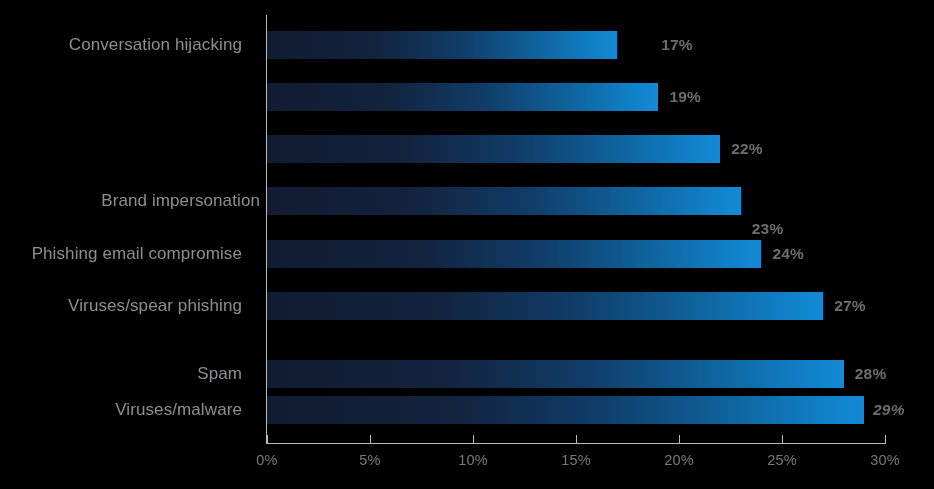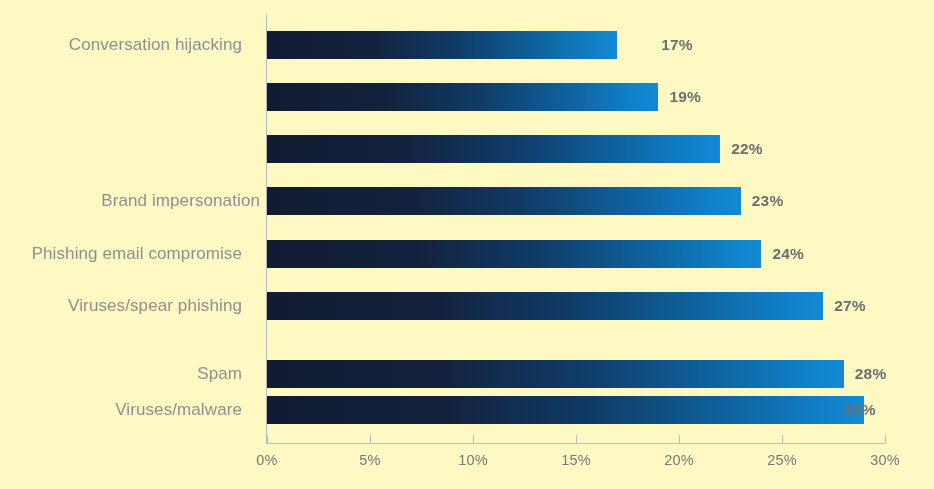--- a/index.html
+++ b/index.html
@@ -9,21 +9,21 @@
   }
   body {
     font-family: "Liberation Sans", sans-serif;
     -webkit-font-smoothing: antialiased;
   }
 
   #chart-root {
     position: relative;
     width: 934px;
     height: 489px;
-    background: #fef9c3;
+    background: #000000;
     overflow: hidden;
   }
 
   
   
   .axis-y-line {
     position: absolute;
     left: 266px;
     top: 15px;
     width: 1px;
@@ -116,41 +116,41 @@
         <div class="bar" style="width: 391.4px; height: 28px;"></div>
         <div class="val-label" style="left: 669.4px;">19%</div>
       </div>
       <div class="bar-row" style="top: 135.4px;">
         <div class="bar" style="width: 453.2px; height: 28px;"></div>
         <div class="val-label" style="left: 731.2px;">22%</div>
       </div>
       <div class="bar-row" style="top: 187px; padding-left: 18px;">
         <div class="cat-label">Brand impersonation</div>
         <div class="bar" style="width: 473.8px; height: 28px;"></div>
-        <div class="val-label" style="left: 751.8px;">23%</div>
+        <div class="val-label" style="left: 751.8px; margin-top: 28px;">23%</div>
       </div>
       <div class="bar-row" style="top: 239.8px;">
         <div class="cat-label">Phishing email compromise</div>
         <div class="bar" style="width: 494.4px; height: 28px;"></div>
         <div class="val-label" style="left: 772.4px;">24%</div>
       </div>
       <div class="bar-row" style="top: 292px;">
         <div class="cat-label">Viruses/spear phishing</div>
         <div class="bar" style="width: 556.2px; height: 28px;"></div>
         <div class="val-label" style="left: 834.2px;">27%</div>
       </div>
       <div class="bar-row" style="top: 344.2px; margin-top: 16px;">
         <div class="cat-label">Spam</div>
         <div class="bar" style="width: 576.8px; height: 28px;"></div>
         <div class="val-label" style="left: 854.8px;">28%</div>
       </div>
       <div class="bar-row" style="top: 396.4px; border-radius: 14px;">
         <div class="cat-label">Viruses/malware</div>
         <div class="bar" style="width: 597.4px; height: 28px;"></div>
-        <div class="val-label" style="left: 844px;">29%</div>
+        <div class="val-label" style="left: 873px; font-style: italic;">29%</div>
       </div>
     </div>
   <div id="axis-ticks">
       <div class="tick-mark" style="left: 267px;"></div>
       <div class="tick-label" style="left: 267px;">0%</div>
       <div class="tick-mark" style="left: 370px;"></div>
       <div class="tick-label" style="left: 370px;">5%</div>
       <div class="tick-mark" style="left: 473px;"></div>
       <div class="tick-label" style="left: 473px;">10%</div>
       <div class="tick-mark" style="left: 576px;"></div>

